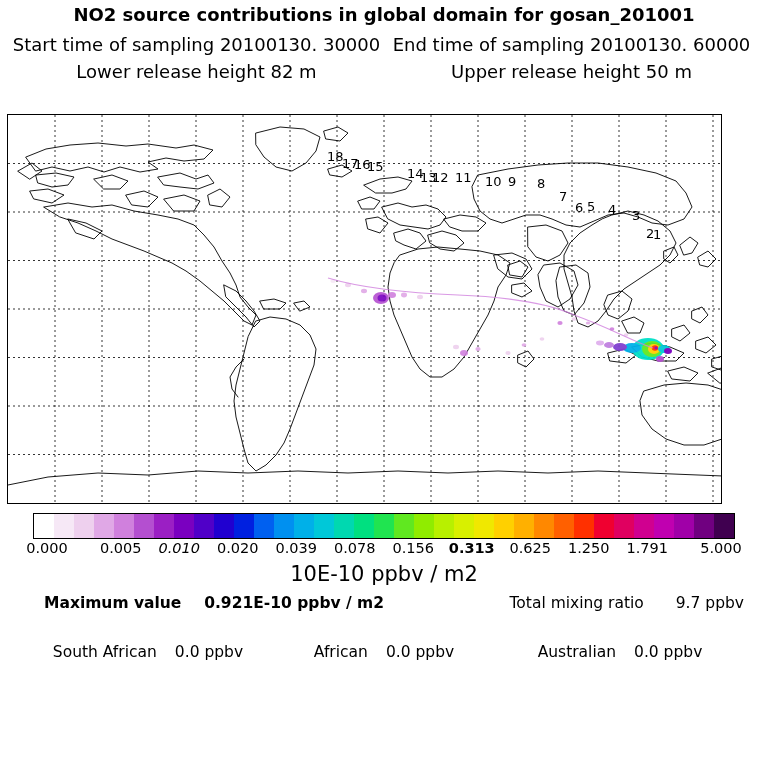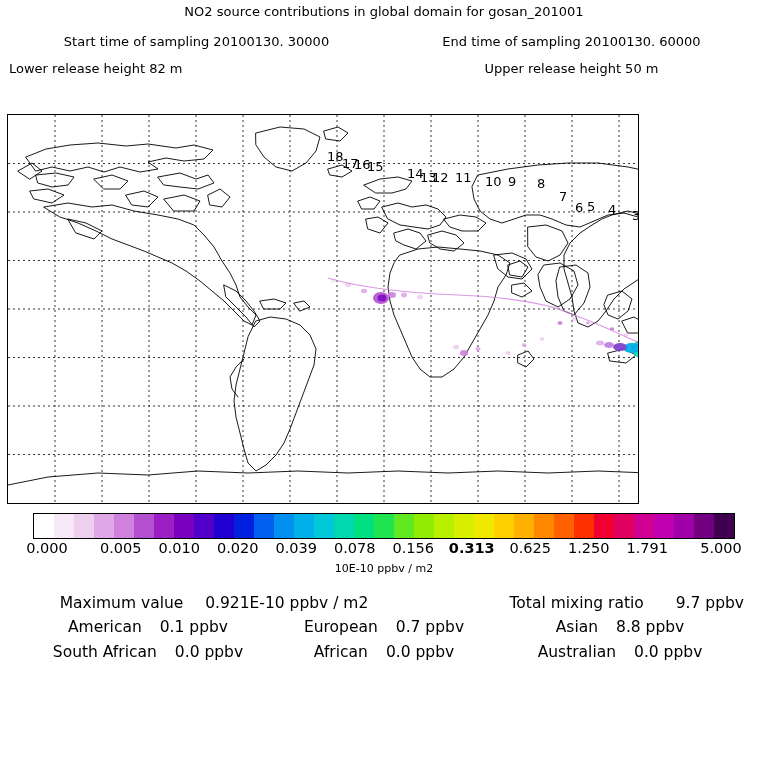--- a/index.html
+++ b/index.html
@@ -18,49 +18,49 @@
     position: relative;
     width: 768px;
     height: 768px;
   }
   .title {
     position: absolute;
     left: 0;
     top: 4px;
     width: 768px;
     text-align: center;
-    font-size: 13px;
-    font-weight: normal;
+    font-size: 18px;
+    font-weight: bold;
     letter-spacing: 0px;
   }
   .hdr-row {
     position: absolute;
     width: 768px;
     left: 0;
-    font-size: 13px;
+    font-size: 18px;
     text-align: center;
   }
   .hdr-row .cell {
     display: inline-block;
   }
   #hdr1 { top: 34px; }
   #hdr2 { top: 61px; }
   #hdr3 { top: 88px; }
 
   #hdr1 .cell.a { width: 375px; text-align: center; }
   #hdr1 .cell.b { width: 375px; text-align: center; }
-  #hdr2 .cell.a { width: 375px; text-align: left; }
+  #hdr2 .cell.a { width: 375px; text-align: center; }
   #hdr2 .cell.b { width: 375px; text-align: center; }
 
   
   #map-panel {
     position: absolute;
     left: 7px;
     top: 114px;
-    width: 632px;
+    width: 715px;
     height: 390px;
     border: 1px solid #000000;
     background: #ffffff;
     box-sizing: border-box;
     overflow: hidden;
   }
   #map-svg { display: block; }
 
   
   #colorbar {
@@ -86,37 +86,37 @@
     font-size: 14.5px;
     transform: translateX(-50%);
     white-space: nowrap;
   }
   #cb-unit {
     position: absolute;
     left: 0;
     top: 562px;
     width: 768px;
     text-align: center;
-    font-size: 11px;
+    font-size: 21px;
   }
 
   
   .foot-row {
     position: absolute;
     left: 0;
     width: 768px;
     font-size: 15.5px;
     text-align: center;
   }
   #foot1 { top: 594px; }
   #foot2 { top: 618px; }
   #foot3 { top: 643px; }
 
   #foot1 .seg { display: inline-block; }
-  #foot1 .s1 { width: 380px; text-align: center; }
+  #foot1 .s1 { width: 380px; text-align: center; font-weight: bold; }
   #foot1 .s2 { width: 340px; text-align: right; }
 
   .trio { display: inline-block; width: 236px; text-align: center; }
   .trio .lab { display: inline-block; min-width: 0; }
   .trio .val { display: inline-block; margin-left: 18px; }
 
   .hotspot-label {
     font-family: "DejaVu Sans", sans-serif;
     font-size: 13px;
     fill: #000000;
@@ -333,21 +333,21 @@
       <div class="swatch" style="background: rgb(224, 0, 96);"></div>
       <div class="swatch" style="background: rgb(208, 0, 144);"></div>
       <div class="swatch" style="background: rgb(192, 0, 176);"></div>
       <div class="swatch" style="background: rgb(160, 0, 168);"></div>
       <div class="swatch" style="background: rgb(112, 0, 128);"></div>
       <div class="swatch" style="background: rgb(64, 0, 80);"></div>
     </div>
   <div id="cb-ticks">
       <span style="left: 47px;">0.000</span>
       <span style="left: 120.75px; text-align: right;">0.005</span>
-      <span style="left: 179.25px;">0.010</span>
+      <span style="left: 179.25px; font-style: italic;">0.010</span>
       <span style="left: 237.75px;">0.020</span>
       <span style="left: 296.25px;">0.039</span>
       <span style="left: 354.75px;">0.078</span>
       <span style="left: 413.25px;">0.156</span>
       <span style="left: 471.75px; font-weight: bold;">0.313</span>
       <span style="left: 530.25px;">0.625</span>
       <span style="left: 588.75px;">1.250</span>
       <span style="left: 647.25px;">1.791</span>
       <span style="left: 721px;">5.000</span>
     </div>
@@ -358,29 +358,20 @@
       <span>Maximum value</span>
       <span style="display:inline-block;width:12px"></span>
       <span>0.921E-10 ppbv / m2</span>
     </span><span class="seg s2">
       <span>Total mixing ratio</span>
       <span style="display:inline-block;width:22px"></span>
       <span>9.7 ppbv</span>
     </span>
   </div>
 
-  <div class="foot-row" id="foot2">
-    <span class="trio">
-      <span class="lab">American</span><span class="val">0.1 ppbv</span>
-    </span><span class="trio">
-      <span class="lab">European</span><span class="val">0.7 ppbv</span>
-    </span><span class="trio">
-      <span class="lab">Asian</span><span class="val">8.8 ppbv</span>
-    </span>
-  </div>
 
   <div class="foot-row" id="foot3">
     <span class="trio">
       <span class="lab">South African</span><span class="val">0.0 ppbv</span>
     </span><span class="trio">
       <span class="lab">African</span><span class="val">0.0 ppbv</span>
     </span><span class="trio">
       <span class="lab">Australian</span><span class="val">0.0 ppbv</span>
     </span>
   </div>

